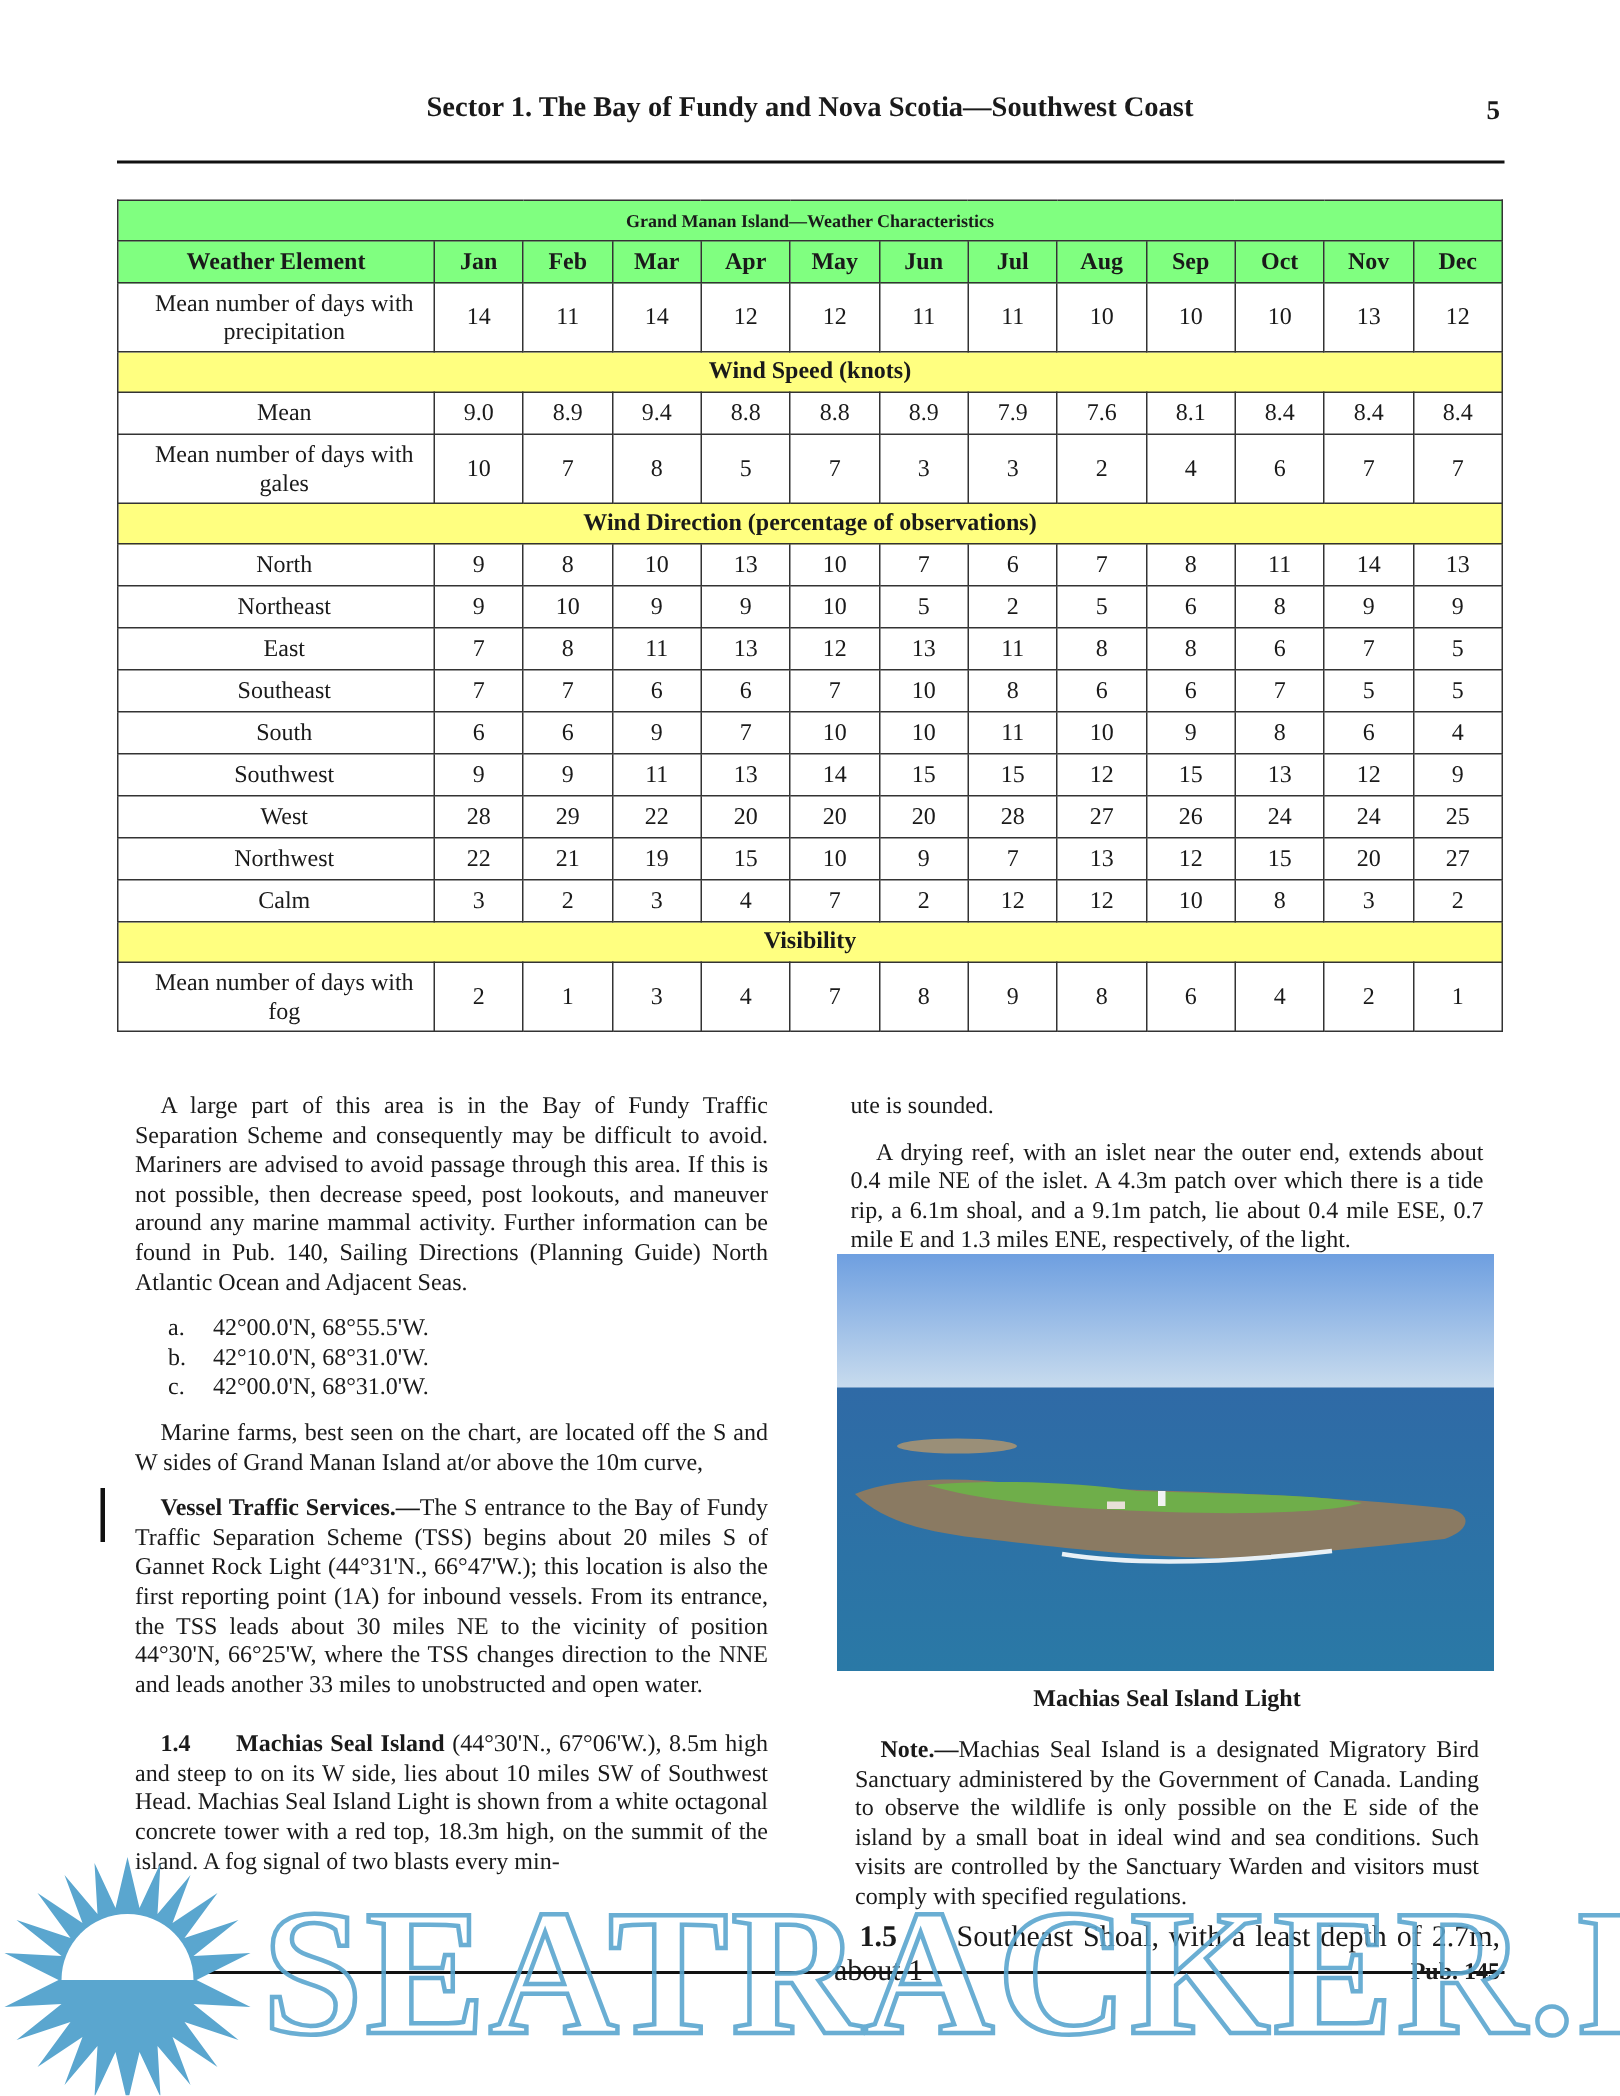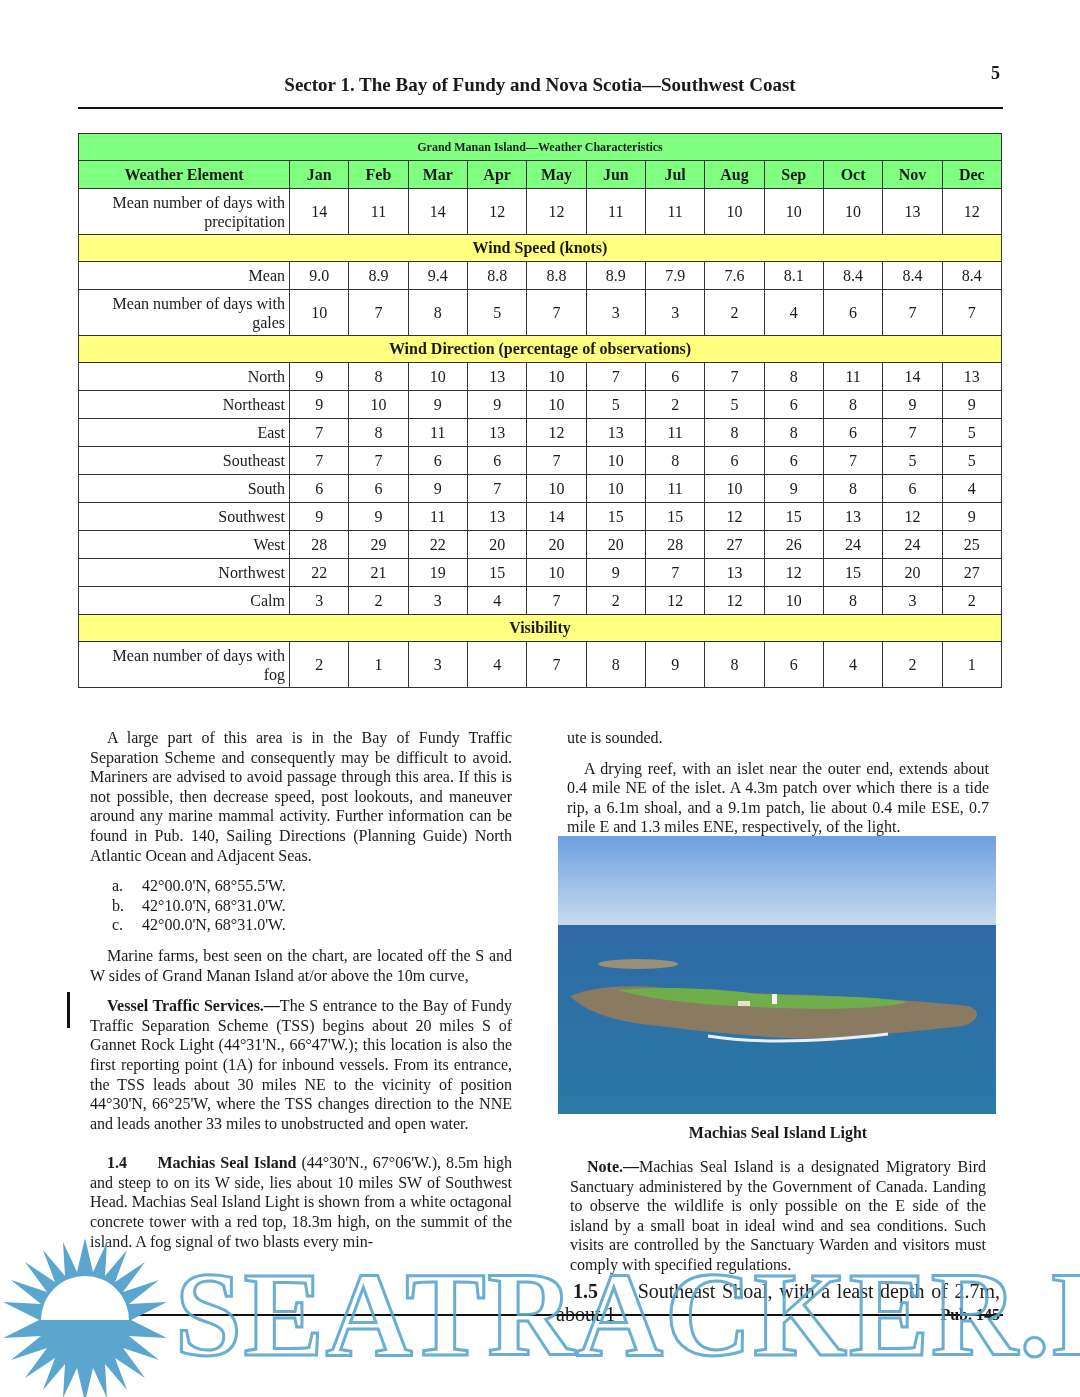--- a/index.html
+++ b/index.html
@@ -1,33 +1,33 @@
 <!DOCTYPE html>
 <html><head>
 <meta charset="utf-8">
 <style>
   html, body { margin: 0; padding: 0; background: #ffffff; }
   body { width: 1080px; height: 1397px; position: relative; overflow: hidden;
          font-family: "Liberation Serif", "DejaVu Serif", serif; color: #1a1a1a; }
   .header { position: absolute; left: 78px; top: 60px; width: 924px; height: 30px; }
-  .header-title { position: absolute; left: 0; width: 924px; text-align: center; top: 14px;
+  .header-title { position: absolute; left: 0; width: 924px; text-align: center; top: 1px;
                   font-weight: bold; font-size: 19px; }
   .header-page { position: absolute; right: 2px; top: 3px; font-weight: bold; font-size: 18px; }
   .rule { position: absolute; left: 78px; width: 925px; height: 2px; background: #111; }
   .rule.top { top: 107px; }
   .rule.bottom { top: 1314px; }
 
   table.wx { position: absolute; left: 78px; top: 133px; width: 924px; border-collapse: collapse;
              font-size: 16px; table-layout: fixed; }
   table.wx td, table.wx th { border: 1px solid #333; padding: 0 4px; text-align: center; }
   table.wx col.first { width: 211px; }
   table.wx .title-row th { background: #80ff80; height: 26px; font-weight: bold; font-size: 12px; }
   table.wx .head-row th { background: #80ff80; height: 27px; font-weight: bold; font-size: 16px; }
   table.wx .section th { background: #ffff80; height: 26px; font-weight: bold; font-size: 16px; margin-top: 40px; }
-  table.wx td.label { text-align: right; padding-left: 15px; line-height: 19px; border-radius: 13px; }
+  table.wx td.label { text-align: center; padding-left: 15px; line-height: 19px; border-radius: 13px; }
   table.wx tr.tall td { height: 45px; }
   table.wx tr.short td { height: 27px; }
 
   .col { position: absolute; font-size: 16px; line-height: 19.6px; text-align: justify; }
   .col p { margin: 11px; text-indent: 17px; }
   .col p.noindent { text-indent: 0; }
   .col .li { padding-left: 33px; text-indent: 0; }
   .col .li span.k { display: inline-block; width: 30px; }
   .left-col { left: 79px; top: 717px; width: 444px; }
   .right-col { left: 556px; top: 717px; width: 444px; }

